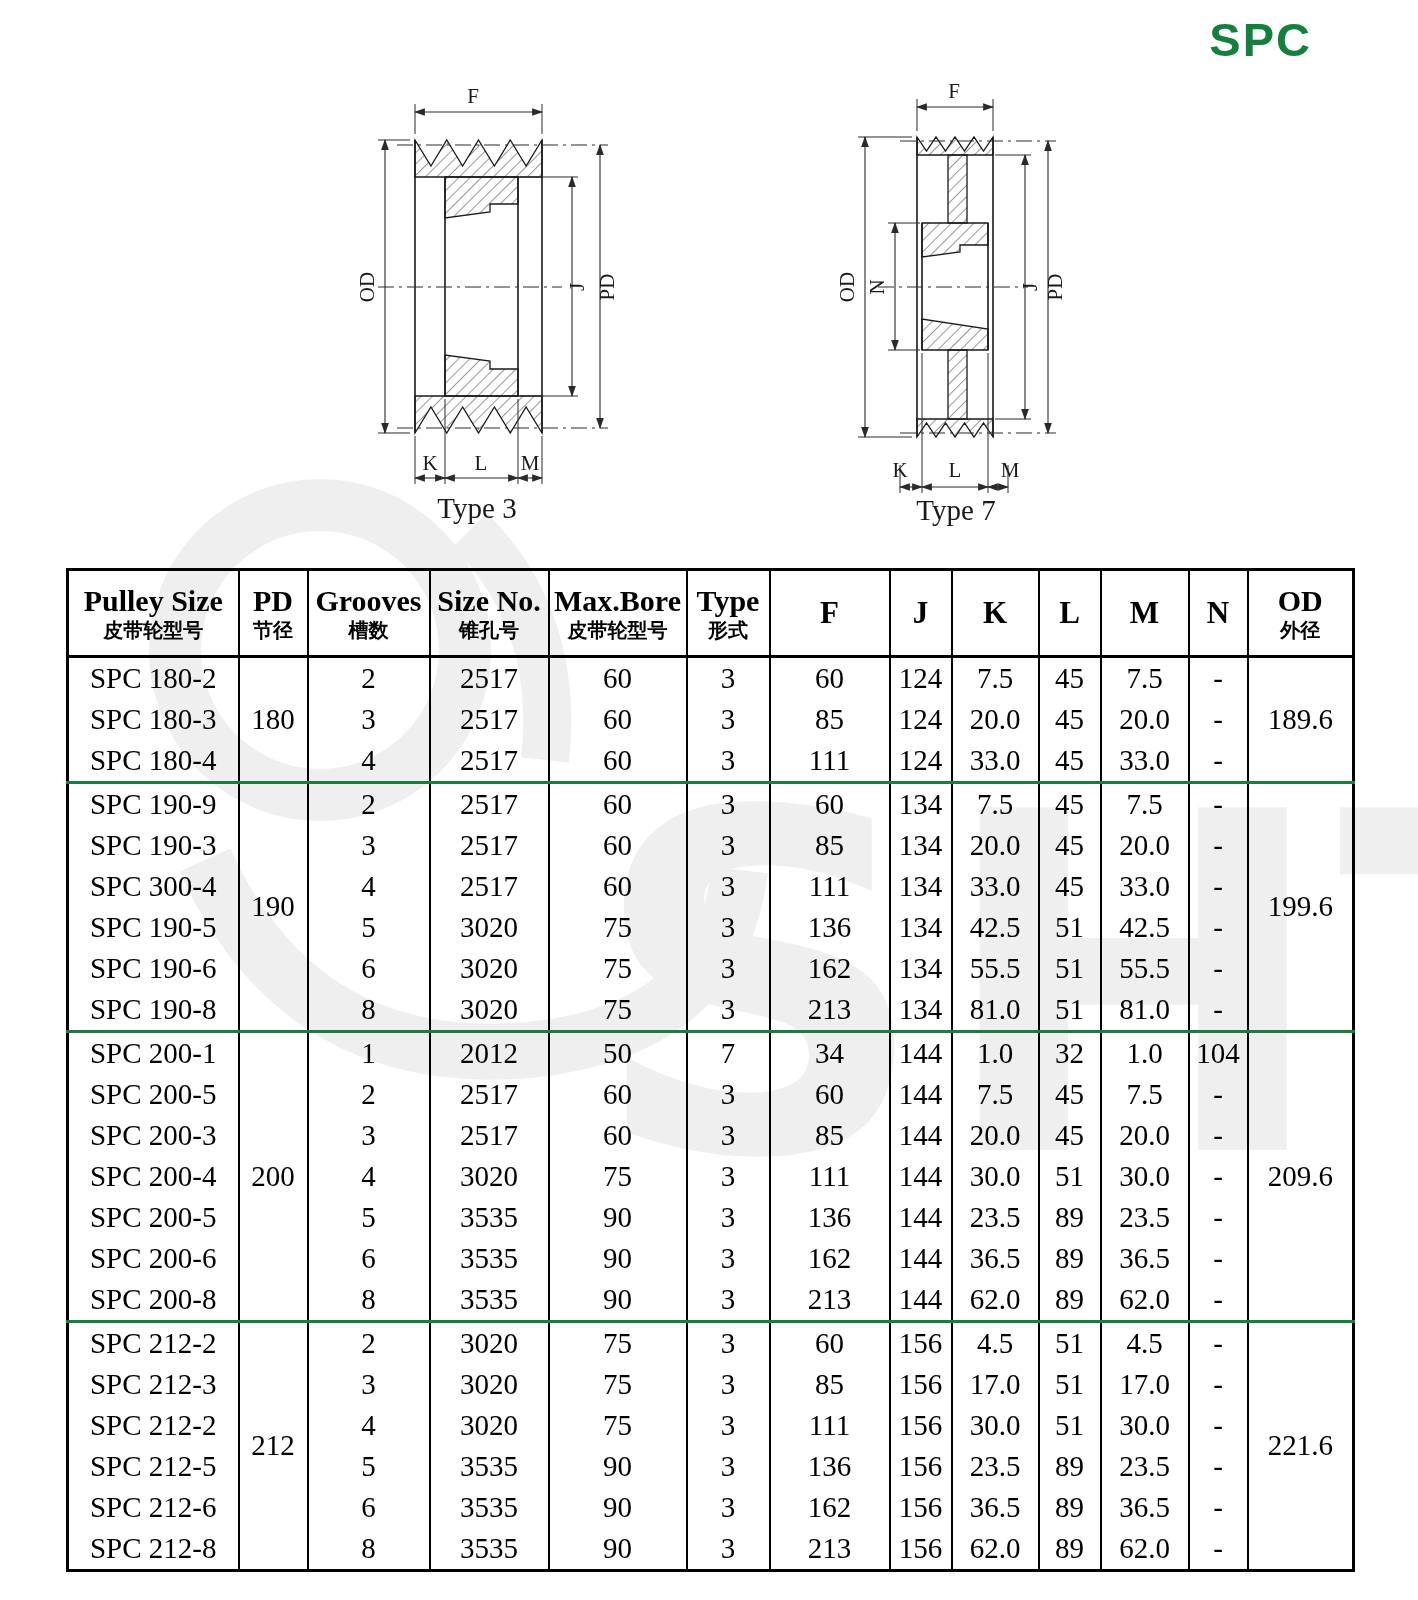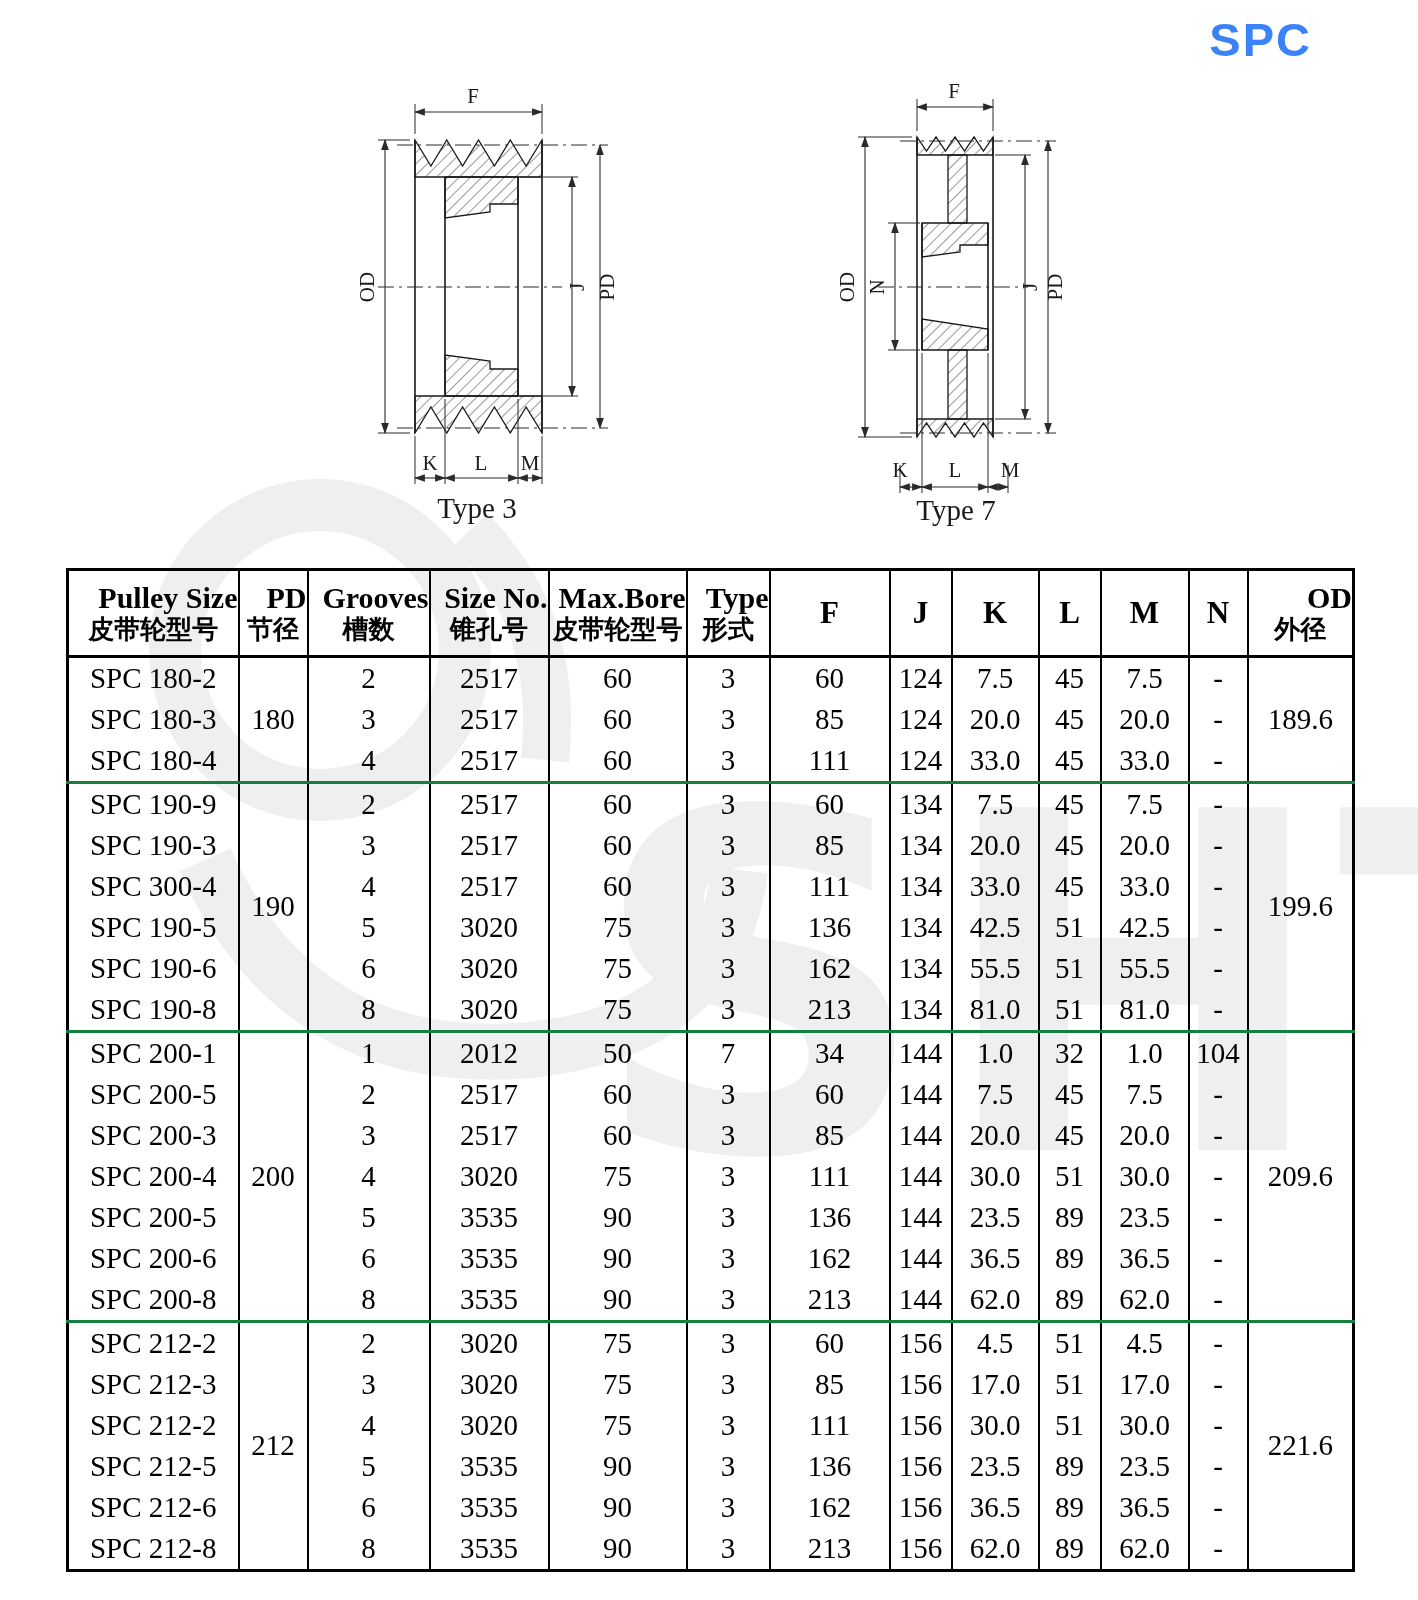--- a/index.html
+++ b/index.html
@@ -3,21 +3,21 @@
 <meta charset="utf-8">
 <style>
   html,body{margin:0;padding:0;}
   body{
     width:1418px;height:1600px;position:relative;background:#ffffff;
     font-family:"Liberation Serif", serif;color:#000;overflow:hidden;
   }
   .page-title{
     position:absolute;top:12px;right:106px;z-index:3;
     font-family:"Liberation Sans", sans-serif;font-weight:bold;
-    font-size:47px;letter-spacing:2px;color:#3b82f6;
+    font-size:47px;letter-spacing:2px;color:#15803d;
   }
   .watermark{position:absolute;left:0;top:0;z-index:0;}
   .wm-text{
     font-family:"DejaVu Sans", sans-serif;font-weight:bold;
     fill:#efefef;letter-spacing:8px;
   }
   .drawing{position:absolute;z-index:2;}
   .drawing .outline{stroke:#1a1a1a;stroke-width:1.6;fill:none;}
   .drawing .hatched{stroke:#1a1a1a;stroke-width:1.3;}
   .drawing .thin{stroke:#2a2a2a;stroke-width:1;fill:none;}
@@ -32,22 +32,22 @@
   }
   .spec-table,
   .spec-table tr.group-first td{border-top:3px solid #15803d;}
   .spec-table{border:3px solid #000;}
   .spec-table th,.spec-table td{
     border-left:2px solid #000;border-right:2px solid #000;
     text-align:center;vertical-align:middle;padding:0;line-height:1.15;
     background:transparent;
   }
   .spec-table thead th{border-bottom:3px solid #000;height:84px;}
-  .hdr-en{display:block;font-weight:bold;font-size:30px;text-align:right;}
-  .hdr-zh{display:block;font-weight:bold;font-size:26px;}
+  .hdr-en{display:block;font-weight:bold;font-size:30px;}
+  .hdr-zh{display:block;font-weight:bold;font-size:20px;}
   .hdr-letter{font-weight:bold;font-size:31px;}
   .spec-table tbody td{height:41px;font-size:29px;}
 </style>
 </head>
 <body>
 
 <svg class="watermark" width="1418" height="1600" viewBox="0 0 1418 1600">
   <g>
     <circle cx="320" cy="650" r="145" fill="none" stroke="#efefef" stroke-width="52"></circle>
     <path d="M 205 860 Q 300 1070 530 1050 Q 720 1030 740 870" fill="none" stroke="#efefef" stroke-width="56"></path>

